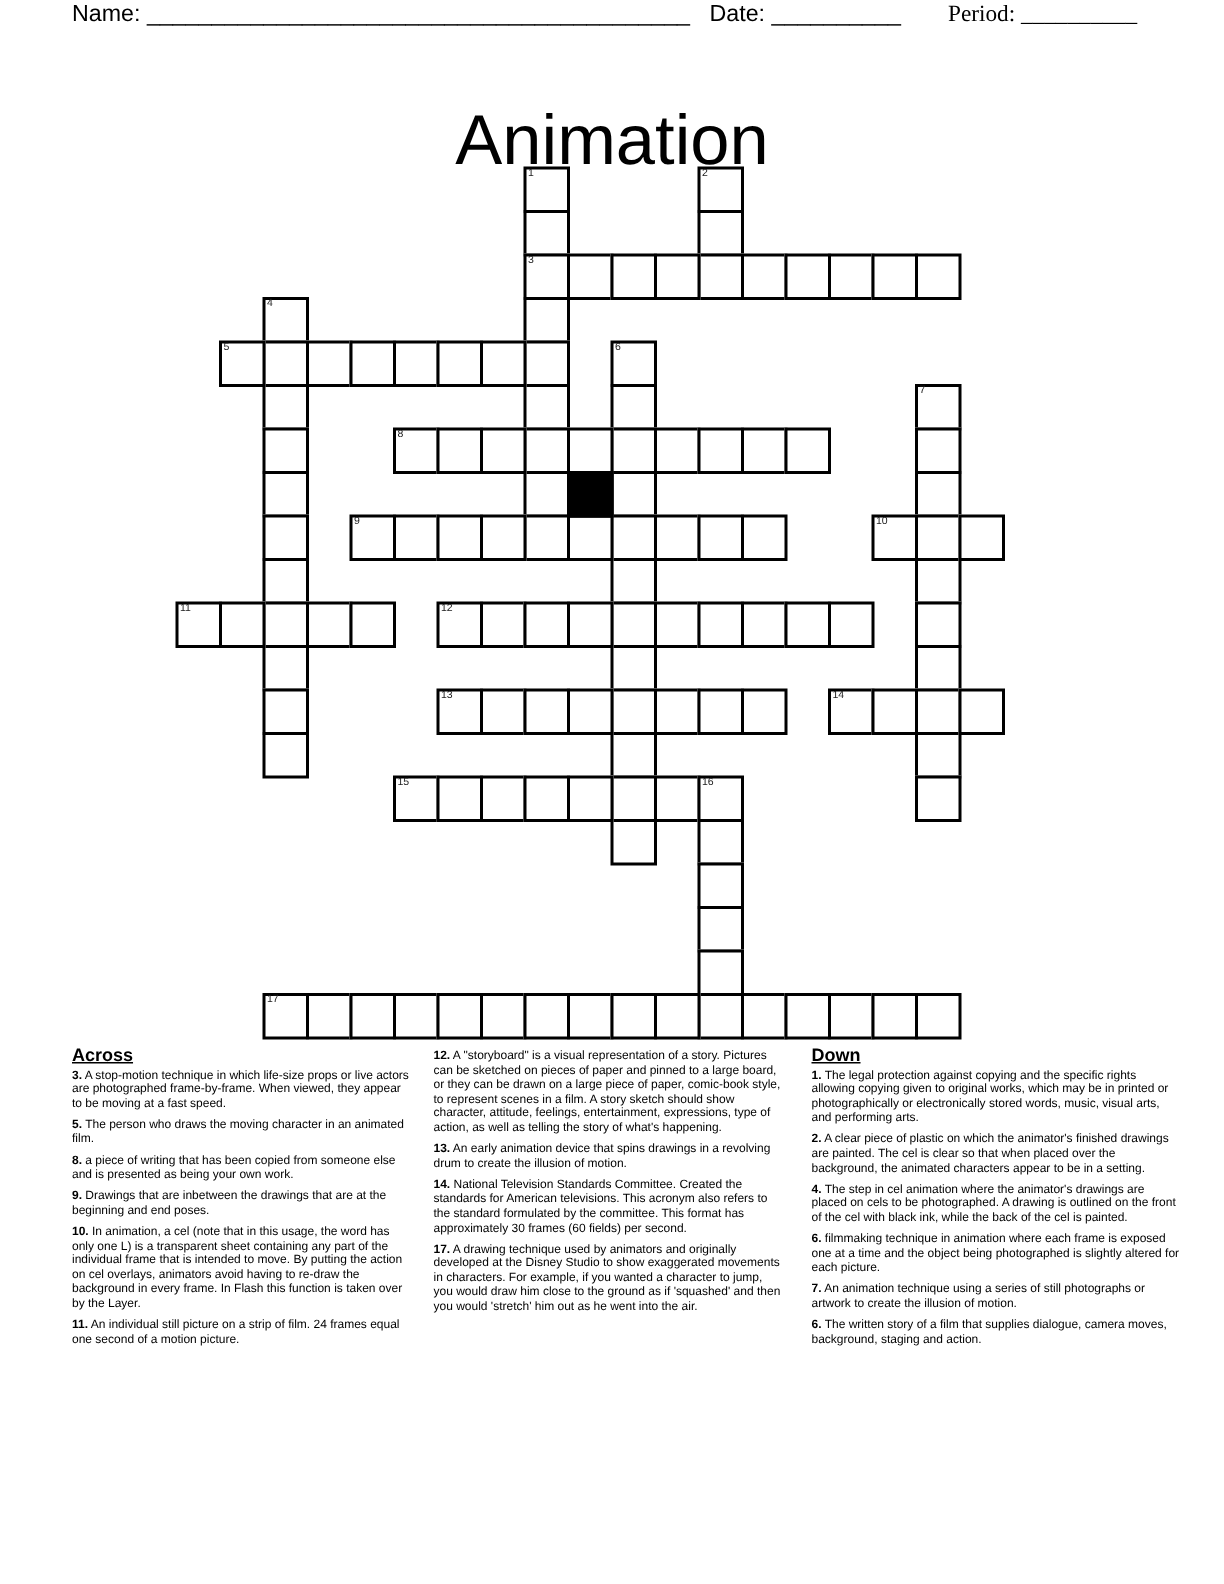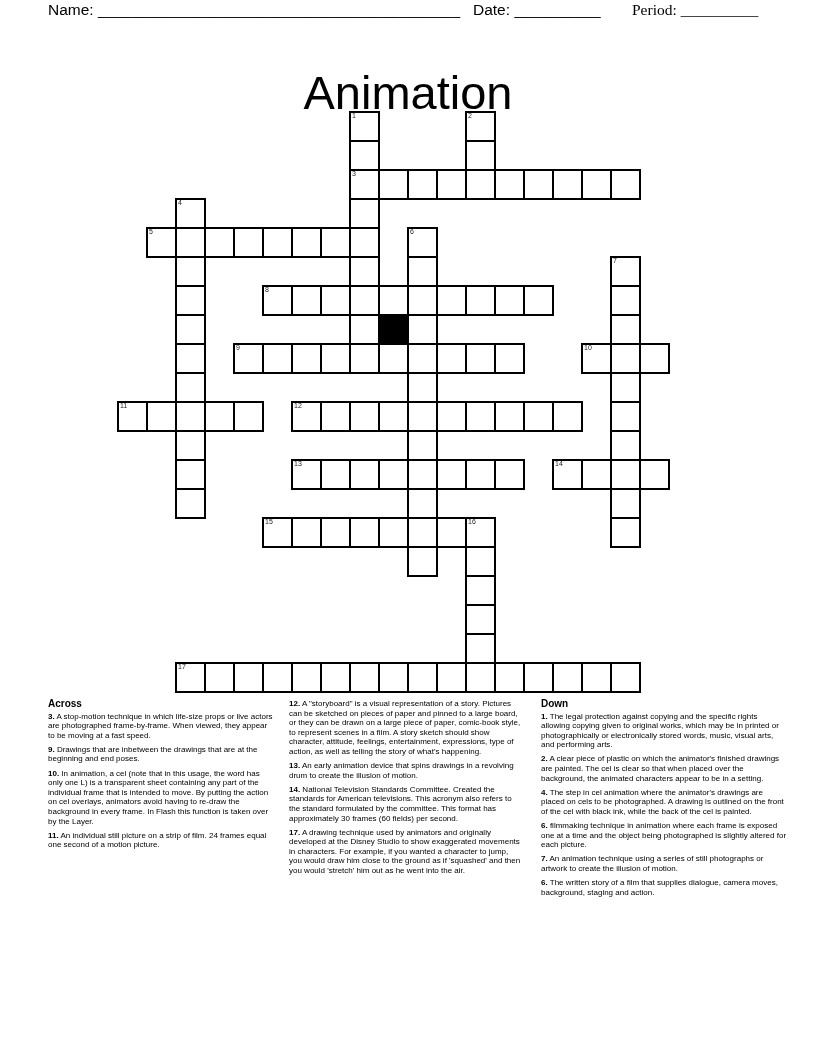--- a/index.html
+++ b/index.html
@@ -12,21 +12,21 @@
               font-size:47px;font-weight:400;margin-top:32px;}
   #grid{position:absolute;left:117px;top:111px;width:553px;height:582px;}
   .cell{position:absolute;width:31px;height:31px;border:2px solid #000;
         box-sizing:border-box;background:#fff;}
   .cell.black{background:#000;}
   .num{position:absolute;top:-1px;left:1px;font-size:7px;line-height:8px;color:#222;}
   .cluecol{position:absolute;top:699px;font-size:8px;line-height:9.6px;}
   #clue-col-1{left:48px;width:227px;}
   #clue-col-2{left:289px;width:233px;}
   #clue-col-3{left:541px;width:246px;}
-  .colhead{font-weight:bold;font-size:10px;margin:0 0 3px 0;}
+  .colhead{font-weight:bold;text-decoration:underline;font-size:12px;margin:0 0 3px 0;}
   .clue{margin:0 0 4.5px 0;}
   .clue b{font-weight:bold;}
 </style>
 </head>
 <body>
 
 <div class="hdr" id="hdr-name">
   <span>Name:</span>
   <span class="blank">__________________________________________</span>
 </div>
@@ -203,20 +203,22 @@
     <div class="cell" style="left: 435px; top: 551px;"></div>
     <div class="cell" style="left: 464px; top: 551px;"></div>
     <div class="cell" style="left: 493px; top: 551px;"></div>
     <div class="cell black" style="left: 261px; top: 203px;"></div>
   </div>
 
 <div class="cluecol" id="clue-col-1">
   <div class="colhead">Across</div>
   <div>
       <div class="clue"><b>3.</b> A stop-motion technique in which life-size props or live actors are photographed frame-by-frame. When viewed, they appear to be moving at a fast speed.</div>
+      <div class="clue"><b>5.</b> The person who draws the moving character in an animated film.</div>
+      <div class="clue"><b>8.</b> a piece of writing that has been copied from someone else and is presented as being your own work.</div>
       <div class="clue"><b>9.</b> Drawings that are inbetween the drawings that are at the beginning and end poses.</div>
       <div class="clue"><b>10.</b> In animation, a cel (note that in this usage, the word has only one L) is a transparent sheet containing any part of the individual frame that is intended to move. By putting the action on cel overlays, animators avoid having to re-draw the background in every frame. In Flash this function is taken over by the Layer.</div>
       <div class="clue"><b>11.</b> An individual still picture on a strip of film. 24 frames equal one second of a motion picture.</div>
     </div>
 </div>
 <div class="cluecol" id="clue-col-2">
   <div>
       <div class="clue"><b>12.</b> A "storyboard" is a visual representation of a story. Pictures can be sketched on pieces of paper and pinned to a large board, or they can be drawn on a large piece of paper, comic-book style, to represent scenes in a film. A story sketch should show character, attitude, feelings, entertainment, expressions, type of action, as well as telling the story of what's happening.</div>
       <div class="clue"><b>13.</b> An early animation device that spins drawings in a revolving drum to create the illusion of motion.</div>
       <div class="clue"><b>14.</b> National Television Standards Committee. Created the standards for American televisions. This acronym also refers to the standard formulated by the committee. This format has approximately 30 frames (60 fields) per second.</div>

